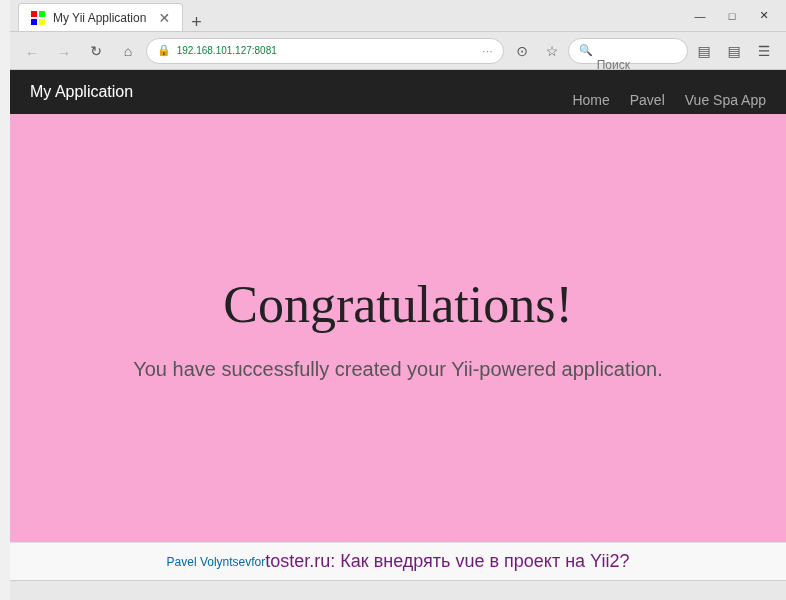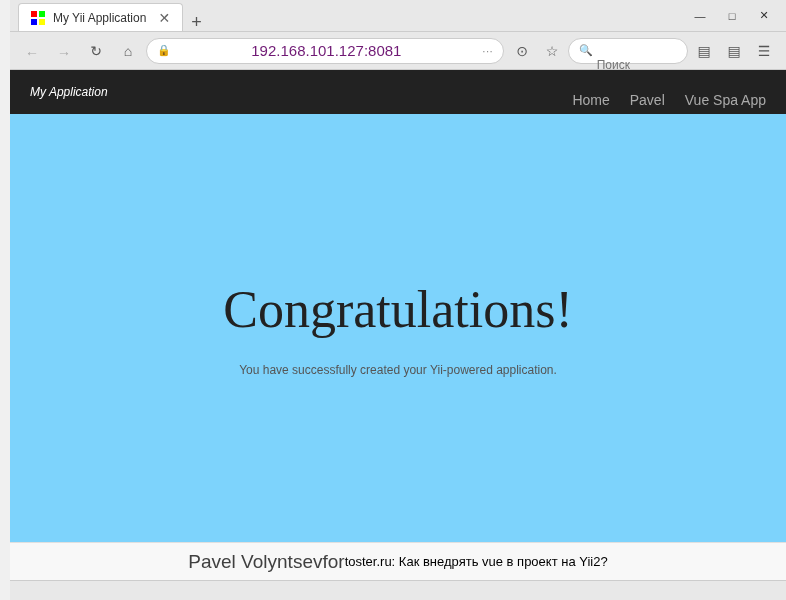--- a/index.html
+++ b/index.html
@@ -118,21 +118,21 @@
       border: 1px solid #ccc;
       border-radius: 13px;
       display: flex;
       align-items: center;
       padding: 0 10px;
       gap: 6px;
       font-size: 12px;
       color: #333;
     }
     .address-bar-icon { color: #888; font-size: 11px; }
-    .address-text { flex: 1; font-size: 15px; color: #701a75; text-align: center; }
+    .address-text { flex: 1; font-size: 10px; color: #15803d; }
     .toolbar-right {
       display: flex;
       align-items: center;
       gap: 2px;
     }
     .toolbar-icon-btn {
       width: 28px;
       height: 28px;
       background: none;
       border: none;
@@ -179,78 +179,77 @@
     .app-navbar {
       background: #222;
       height: 44px;
       display: flex;
       align-items: center;
       padding: 0 20px;
       flex-shrink: 0;
     }
     .app-brand {
       color: white;
-      font-size: 12px;
+      font-size: 16px;
       font-weight: normal;
       margin-right: auto;
-      font-style: italic;
     }
     .nav-links {
       display: flex;
       gap: 20px;
     }
     .nav-link {
       color: #aaa;
       text-decoration: none;
       font-size: 14px;
       cursor: pointer;
       margin-top: 16px;
     }
 
     
     .main-content {
       flex: 1;
       display: flex;
       flex-direction: column;
       align-items: center;
       justify-content: center;
-      background: #7dd3fc;
+      background: #f9a8d4;
       padding: 40px;
     }
     .congratulations-title {
       font-size: 52px;
       font-weight: 300;
       color: #222;
       margin-bottom: 24px;
       font-family: 'Georgia', serif;
     }
     .congratulations-subtitle {
-      font-size: 12px;
+      font-size: 20px;
       color: #555;
     }
 
     
     .webpage-footer {
       background: #f8f8f8;
       border-top: 1px solid #e0e0e0;
       height: 38px;
       display: flex;
       align-items: center;
       justify-content: center;
       flex-shrink: 0;
     }
     .footer-link {
-      color: #000000;
+      color: #701a75;
       text-decoration: none;
-      font-size: 13px;
+      font-size: 18px;
       cursor: pointer;
     }
     .footer-text {
-      font-size: 19px;
-      color: #404040;
+      font-size: 12px;
+      color: #0369a1;
       text-align: right;
     }
 
     
     .status-bar {
       background: #e8e8e8;
       height: 20px;
       border-top: 1px solid #ccc;
       flex-shrink: 0;
     }

